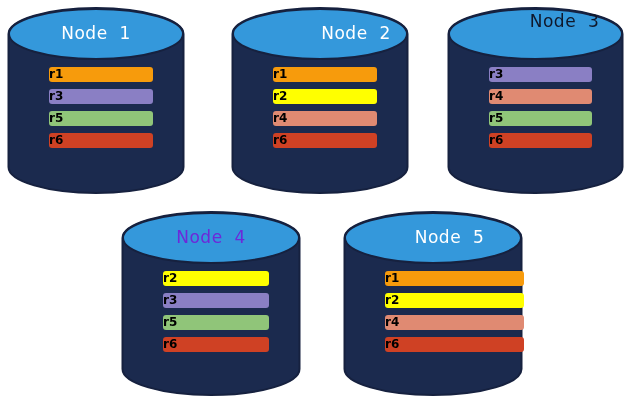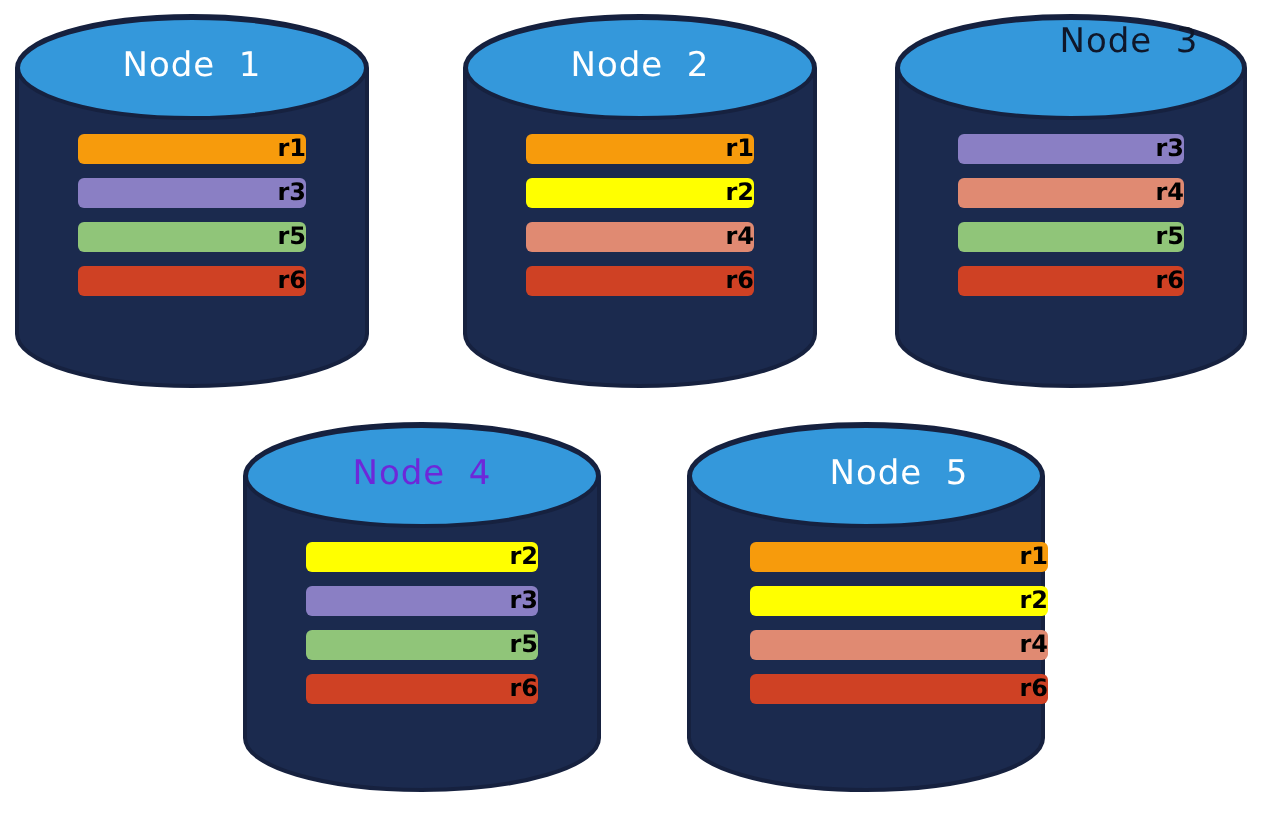--- a/index.html
+++ b/index.html
@@ -54,23 +54,24 @@
 
   .replica {
     position: relative;
     height: 15px;
     border-radius: 3px;
     margin-bottom: 7px;
     color: #000000;
     font-size: 12px;
     font-weight: bold;
     line-height: 15px;
-    text-align: right;
+    text-align: left;
     font-family: "DejaVu Sans", sans-serif;
     box-sizing: border-box;
+    margin-left: 10px;
   }
   .replica:last-child { margin-bottom: 0; }
 </style>
 </head>
 <body>
 
 <div id="stage">
     <div class="node" style="left: 8px; top: 8px; width: 176px; height: 185px;">
       <svg class="cyl-svg" width="176" height="185" viewBox="0 0 176 185">
         <path d="M 0.5,26 L 0.5,159 A 87.5,26 0 0 0 175.5,159 L 175.5,26 A 87.5,26 0 0 0 0.5,26 Z" fill="#1b2a4e" stroke="#16213f" stroke-width="2"></path>
@@ -82,21 +83,21 @@
         <div class="replica" style="background: rgb(138, 127, 196); color: rgb(0, 0, 0);">r3</div>
         <div class="replica" style="background: rgb(144, 197, 121); color: rgb(0, 0, 0);">r5</div>
         <div class="replica" style="background: rgb(207, 65, 36); color: rgb(0, 0, 0);">r6</div>
       </div>
     </div>
     <div class="node" style="left: 232px; top: 8px; width: 176px; height: 185px;">
       <svg class="cyl-svg" width="176" height="185" viewBox="0 0 176 185">
         <path d="M 0.5,26 L 0.5,159 A 87.5,26 0 0 0 175.5,159 L 175.5,26 A 87.5,26 0 0 0 0.5,26 Z" fill="#1b2a4e" stroke="#16213f" stroke-width="2"></path>
         <ellipse cx="88" cy="26" rx="87" ry="25" fill="#3498db" stroke="#16213f" stroke-width="2"></ellipse>
       </svg>
-      <div class="node-label" style="top: 15px; color: rgb(255, 255, 255);">Node  2</div>
+      <div class="node-label" style="top: 15px; color: rgb(255, 255, 255); padding-left: 36px;">Node  2</div>
       <div class="replica-list" style="top: 59px; padding-left: 31px; padding-right: 31px; box-sizing: border-box;">
         <div class="replica" style="background: rgb(247, 155, 12); color: rgb(0, 0, 0);">r1</div>
         <div class="replica" style="background: rgb(255, 255, 0); color: rgb(0, 0, 0);">r2</div>
         <div class="replica" style="background: rgb(224, 138, 114); color: rgb(0, 0, 0);">r4</div>
         <div class="replica" style="background: rgb(207, 65, 36); color: rgb(0, 0, 0);">r6</div>
       </div>
     </div>
     <div class="node" style="left: 448px; top: 8px; width: 175px; height: 185px;">
       <svg class="cyl-svg" width="175" height="185" viewBox="0 0 175 185">
         <path d="M 0.5,26 L 0.5,159 A 87,26 0 0 0 174.5,159 L 174.5,26 A 87,26 0 0 0 0.5,26 Z" fill="#1b2a4e" stroke="#16213f" stroke-width="2"></path>

